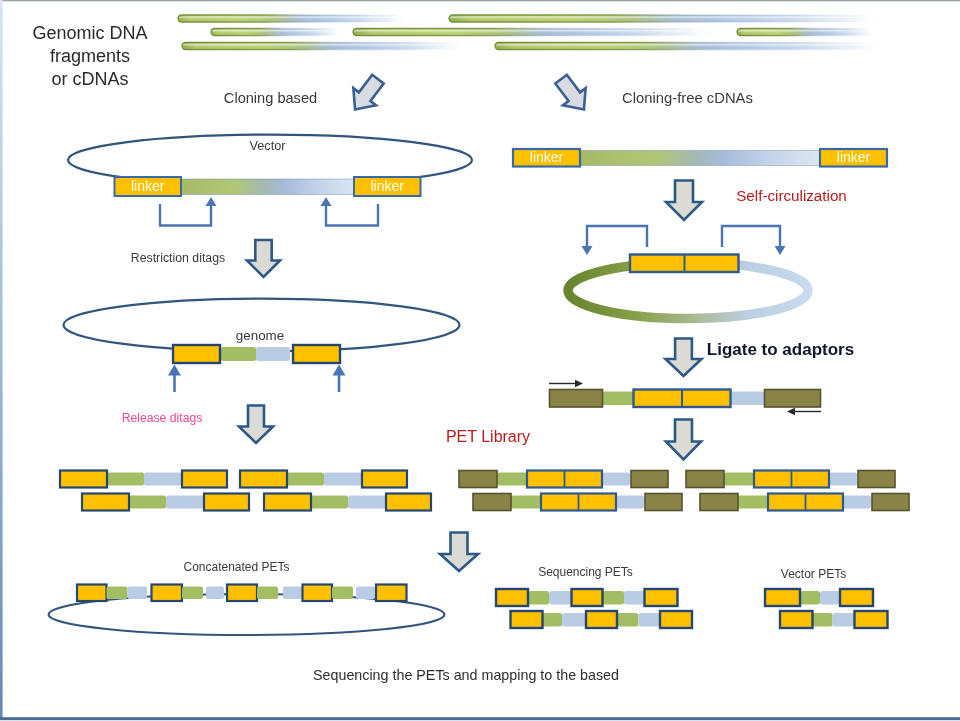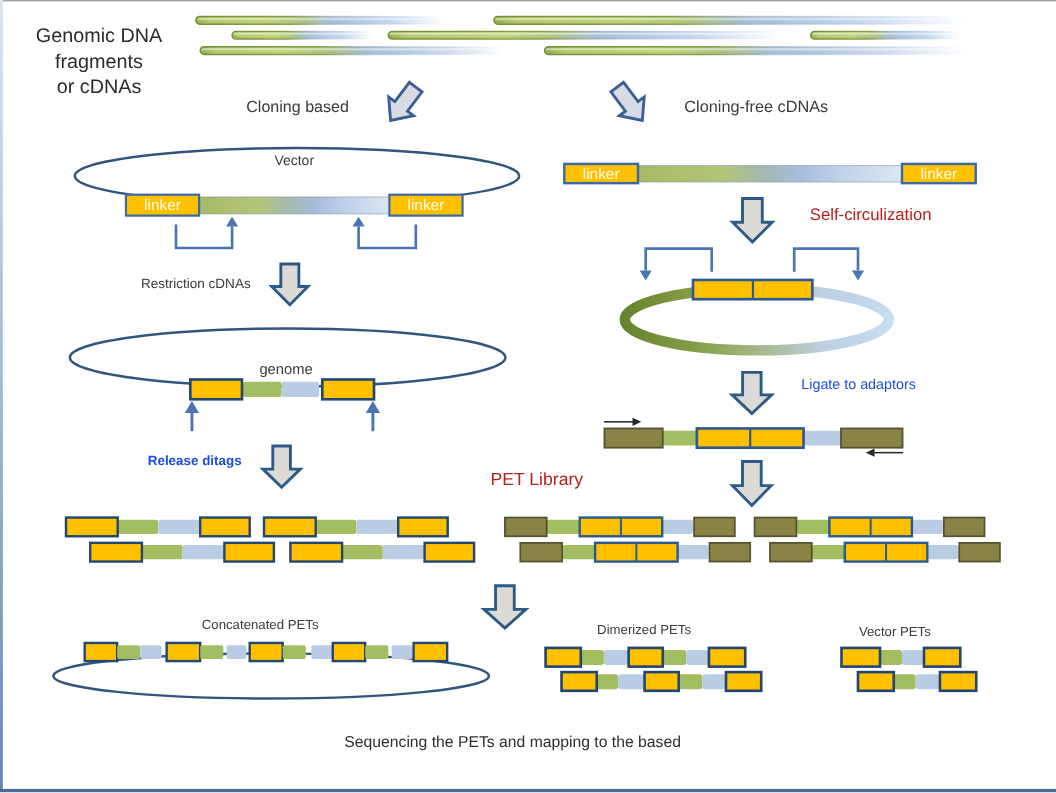--- a/index.html
+++ b/index.html
@@ -282,27 +282,27 @@
 </g>
 </svg>
 <div class="hdr">
 <div>Genomic DNA</div>
 <div>fragments</div>
 <div>or cDNAs</div>
 </div>
 <div class="lbl" style="left:270.5px;top:98px;font-size:14.6px;color:#3a3a3a;font-weight:400">Cloning based</div>
 <div class="lbl" style="left:687.5px;top:98px;font-size:14.8px;color:#3a3a3a;font-weight:400">Cloning-free cDNAs</div>
 <div class="lbl" style="left:267.5px;top:147px;font-size:12.7px;color:#3a3a3a;font-weight:400">Vector</div>
-<div class="lbl" style="left:178px;top:258.5px;font-size:12.3px;color:#3a3a3a;font-weight:400">Restriction cDNAs</div>
+<div class="lbl" style="left:178px;top:258.5px;font-size:12.3px;color:#3a3a3a;font-weight:400">Restriction ditags</div>
 <div class="lbl" style="left:260px;top:335.5px;font-size:13.4px;color:#3a3a3a;font-weight:400">genome</div>
-<div class="lbl" style="left:177px;top:419px;font-size:12.2px;color:#1d4ed8;font-weight:700">Release ditags</div>
+<div class="lbl" style="left:162px;top:419px;font-size:12.2px;color:#ec4899;font-weight:400">Release ditags</div>
 <div class="lbl" style="left:488px;top:437px;font-size:16px;color:#b91c1c;font-weight:400">PET Library</div>
 <div class="lbl" style="left:791.5px;top:196px;font-size:15.2px;color:#b91c1c;font-weight:400">Self-circulization</div>
-<div class="lbl" style="left:780.5px;top:350px;font-size:13px;color:#1d4ed8;font-weight:400">Ligate to adaptors</div>
+<div class="lbl" style="left:780.5px;top:350px;font-size:17px;color:#0f172a;font-weight:700">Ligate to adaptors</div>
 <div class="lbl" style="left:236.5px;top:568px;font-size:12px;color:#3a3a3a;font-weight:400">Concatenated PETs</div>
-<div class="lbl" style="left:585.5px;top:572.5px;font-size:12px;color:#3a3a3a;font-weight:400">Dimerized PETs</div>
+<div class="lbl" style="left:585.5px;top:572.5px;font-size:12px;color:#3a3a3a;font-weight:400">Sequencing PETs</div>
 <div class="lbl" style="left:813.5px;top:575px;font-size:12px;color:#3a3a3a;font-weight:400">Vector PETs</div>
 <div class="lbl" style="left:466px;top:675.5px;font-size:14.3px;color:#2e2e2e;font-weight:400">Sequencing the PETs and mapping to the based</div>
 <div class="lbl" style="left:147.7px;top:186.5px;font-size:14px;color:#fdfdf2;font-weight:400">linker</div>
 <div class="lbl" style="left:387.2px;top:186.5px;font-size:14px;color:#fdfdf2;font-weight:400">linker</div>
 <div class="lbl" style="left:546.5px;top:157.7px;font-size:14px;color:#fdfdf2;font-weight:400">linker</div>
 <div class="lbl" style="left:853.5px;top:157.7px;font-size:14px;color:#fdfdf2;font-weight:400">linker</div>
 </div>
 
 </body></html>

